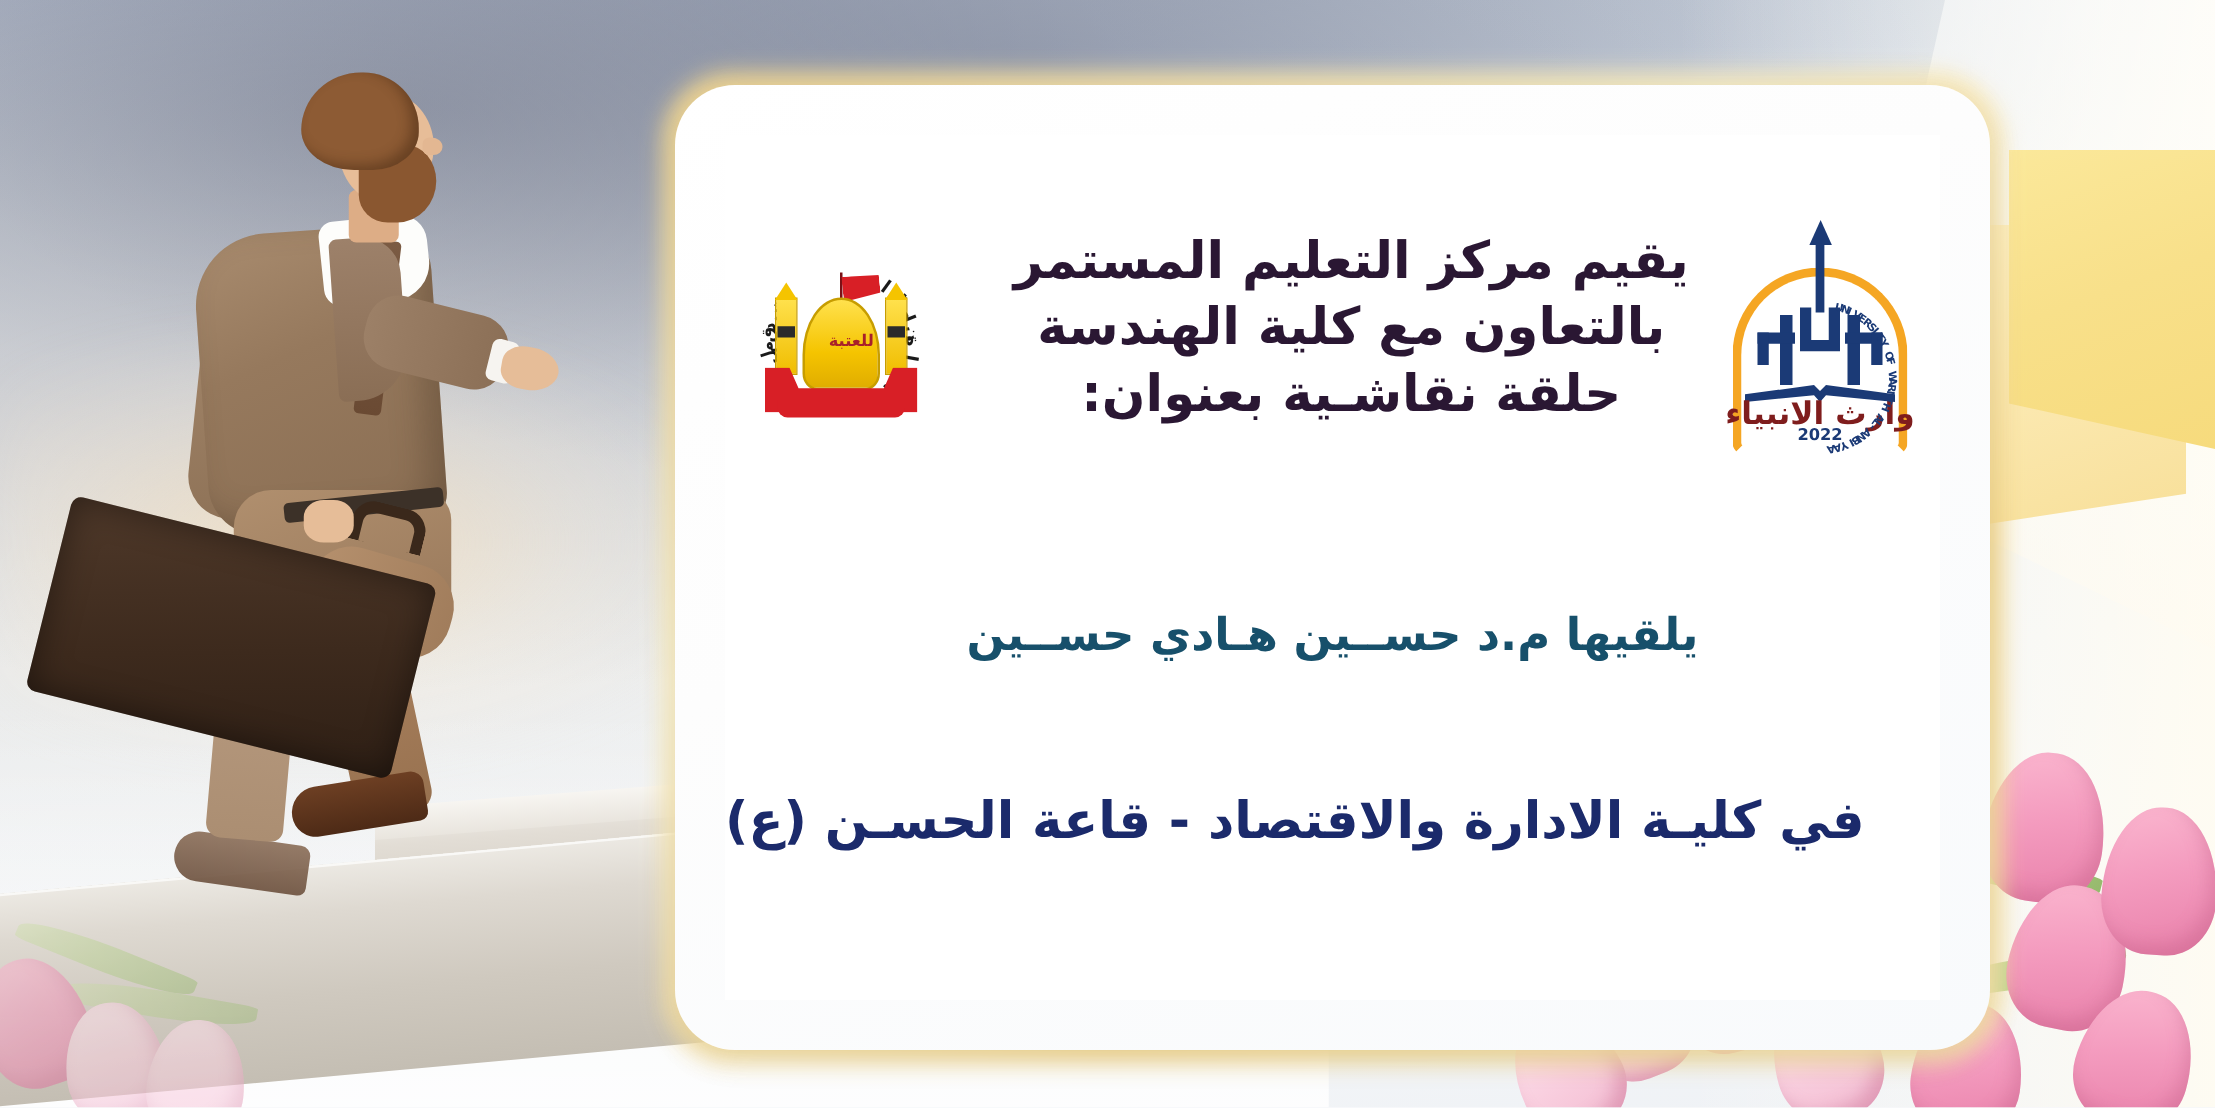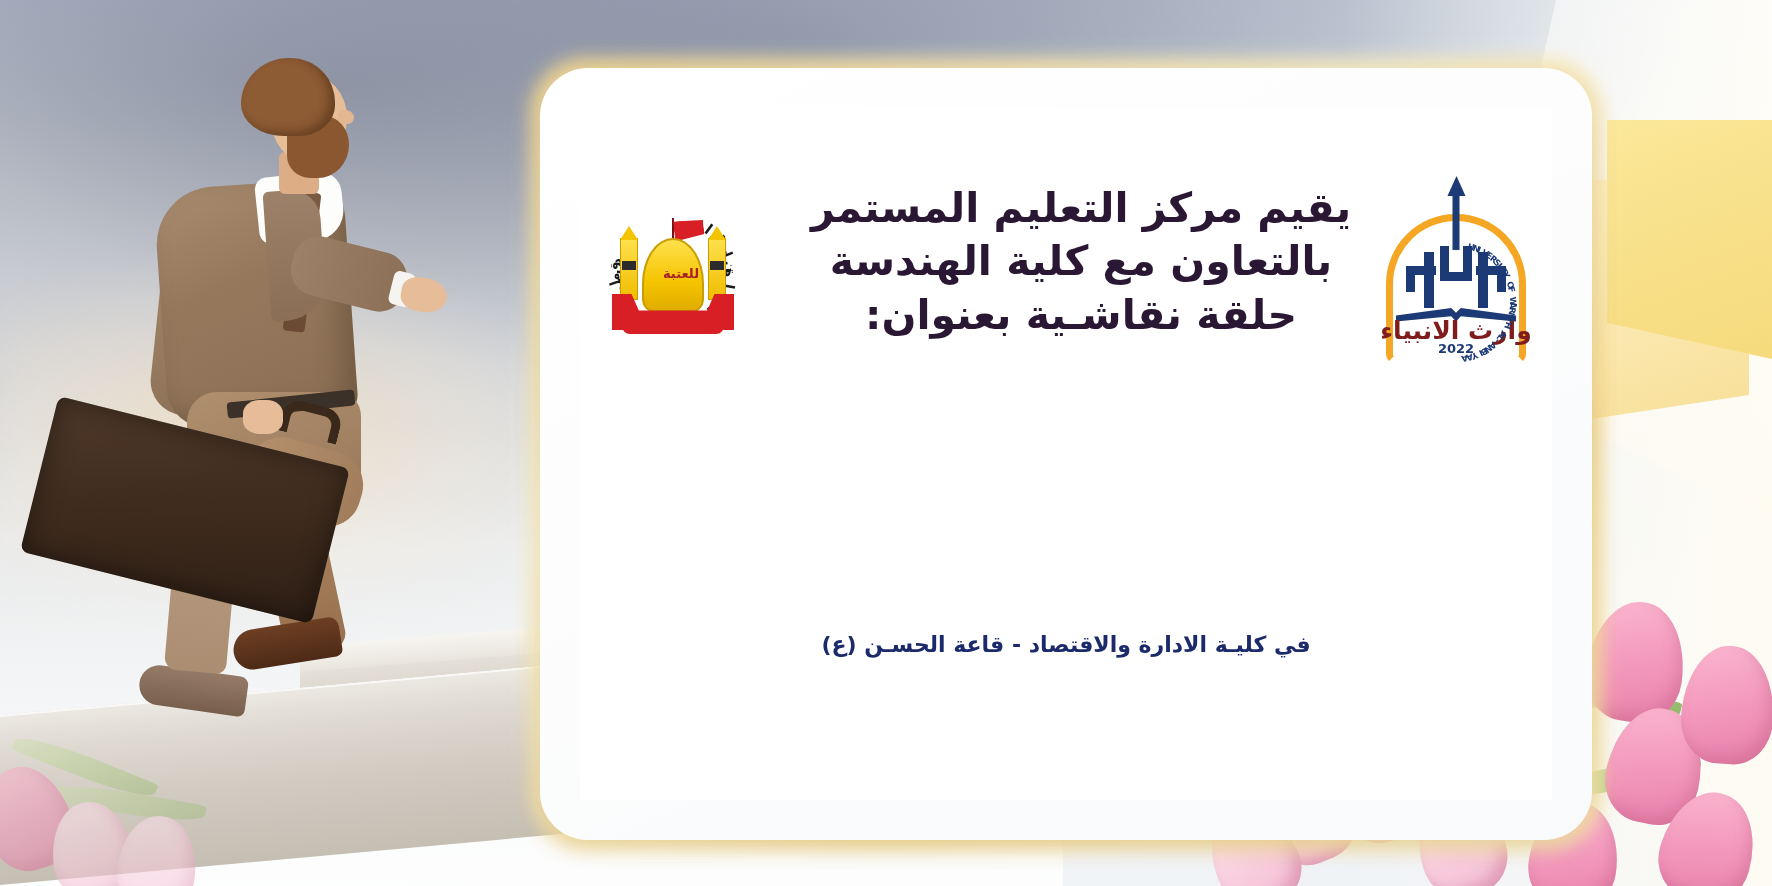--- a/index.html
+++ b/index.html
@@ -385,22 +385,22 @@
     position:absolute; top:380px; left:0; right:0; text-align:center;
     font-size:36px; font-weight:700; color:#17506b; letter-spacing:0px;
     white-space:nowrap;
   }
   
   .datetime{
     position:absolute; top:464px; left:0; right:0; text-align:center;
     font-size:31px; font-weight:700; color:#1b2a6b; white-space:nowrap;
   }
   .venue{
-    position:absolute; top:524px; left:0; right:0; text-align:center;
-    font-size:22px; font-weight:700; color:#1b2a6b; white-space:nowrap;
+    position:absolute; top:524px; left:0; right:0; text-align:left;
+    font-size:41px; font-weight:700; color:#1b2a6b; white-space:nowrap;
   }
 </style>
 </head>
 <body>
 
 <div id="poster">
 
   <div class="bg-sky"></div>
   <div class="bg-sky-warm"></div>
   <div class="bg-haze"></div>
@@ -608,18 +608,19 @@
             <span class="uni-char" style="position: absolute; left: 78px; top: 78px; color: rgb(27, 58, 118); font-size: 8.5px; font-weight: 700; transform: rotate(147.2deg) translate(0px, -62px); transform-origin: 0px 0px;">B</span>
             <span class="uni-char" style="position: absolute; left: 78px; top: 78px; color: rgb(27, 58, 118); font-size: 8.5px; font-weight: 700; transform: rotate(152.4deg) translate(0px, -62px); transform-origin: 0px 0px;">I</span>
             <span class="uni-char" style="position: absolute; left: 78px; top: 78px; color: rgb(27, 58, 118); font-size: 8.5px; font-weight: 700; transform: rotate(157.6deg) translate(0px, -62px); transform-origin: 0px 0px;">Y</span>
             <span class="uni-char" style="position: absolute; left: 78px; top: 78px; color: rgb(27, 58, 118); font-size: 8.5px; font-weight: 700; transform: rotate(162.8deg) translate(0px, -62px); transform-origin: 0px 0px;">A</span>
             <span class="uni-char" style="position: absolute; left: 78px; top: 78px; color: rgb(27, 58, 118); font-size: 8.5px; font-weight: 700; transform: rotate(168deg) translate(0px, -62px); transform-origin: 0px 0px;">A</span>
           </div>
       </div>
     </div>
 
 
+    <div class="speaker">يلقيها م.د حســين هـادي حســين</div>
 
 
     <div class="venue">في كليـة الادارة والاقتصاد - قاعة الحسـن (ع)</div>
 
   </div>
 </div>
 
 </body></html>

